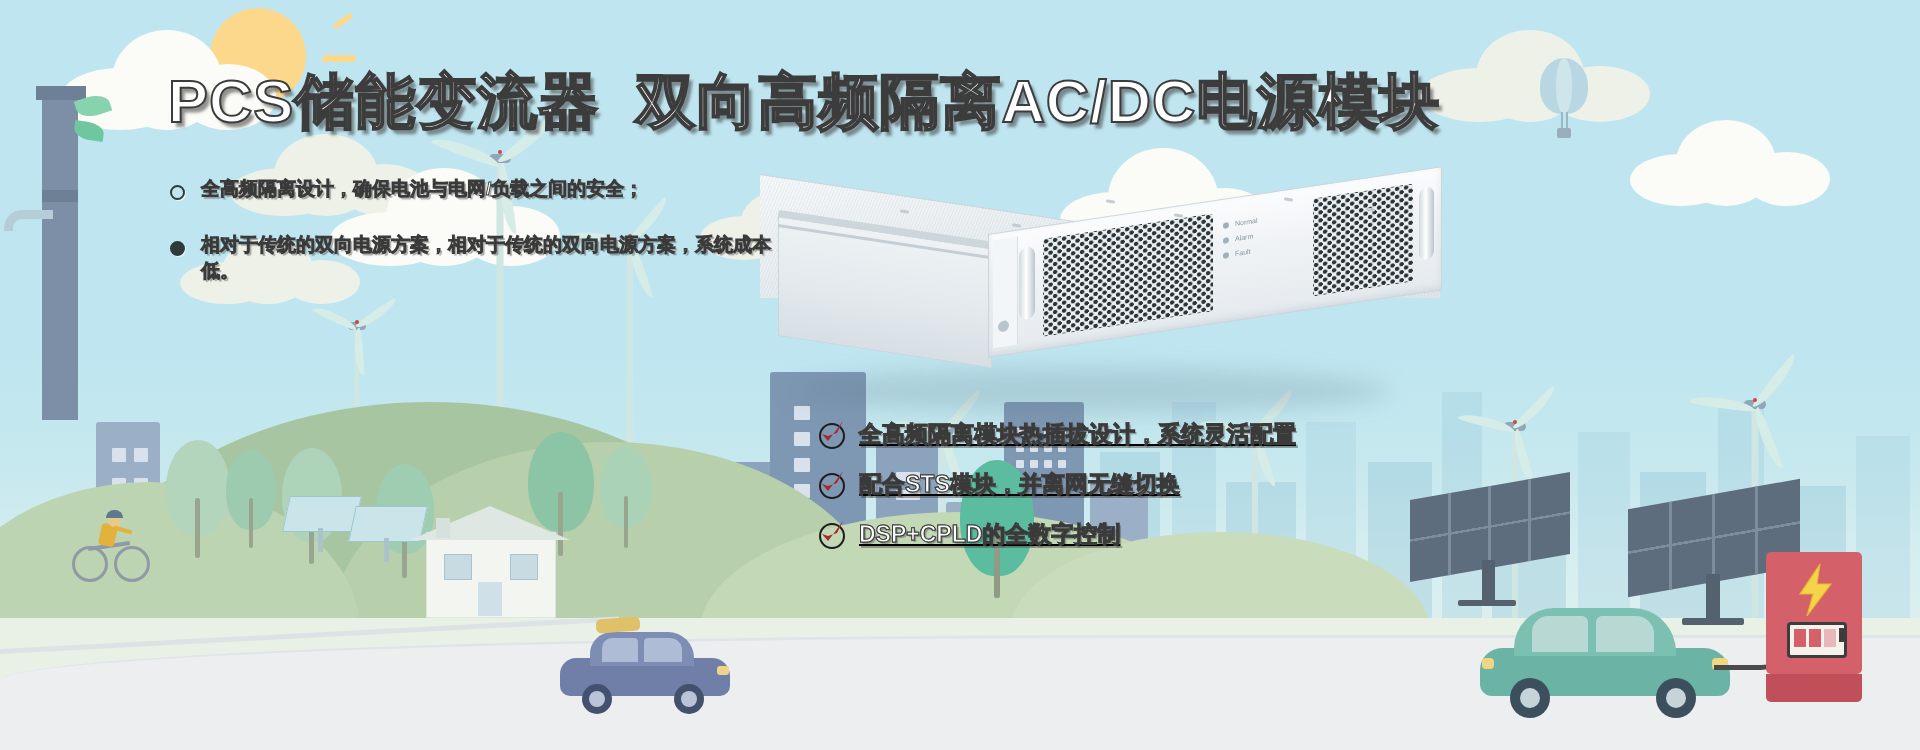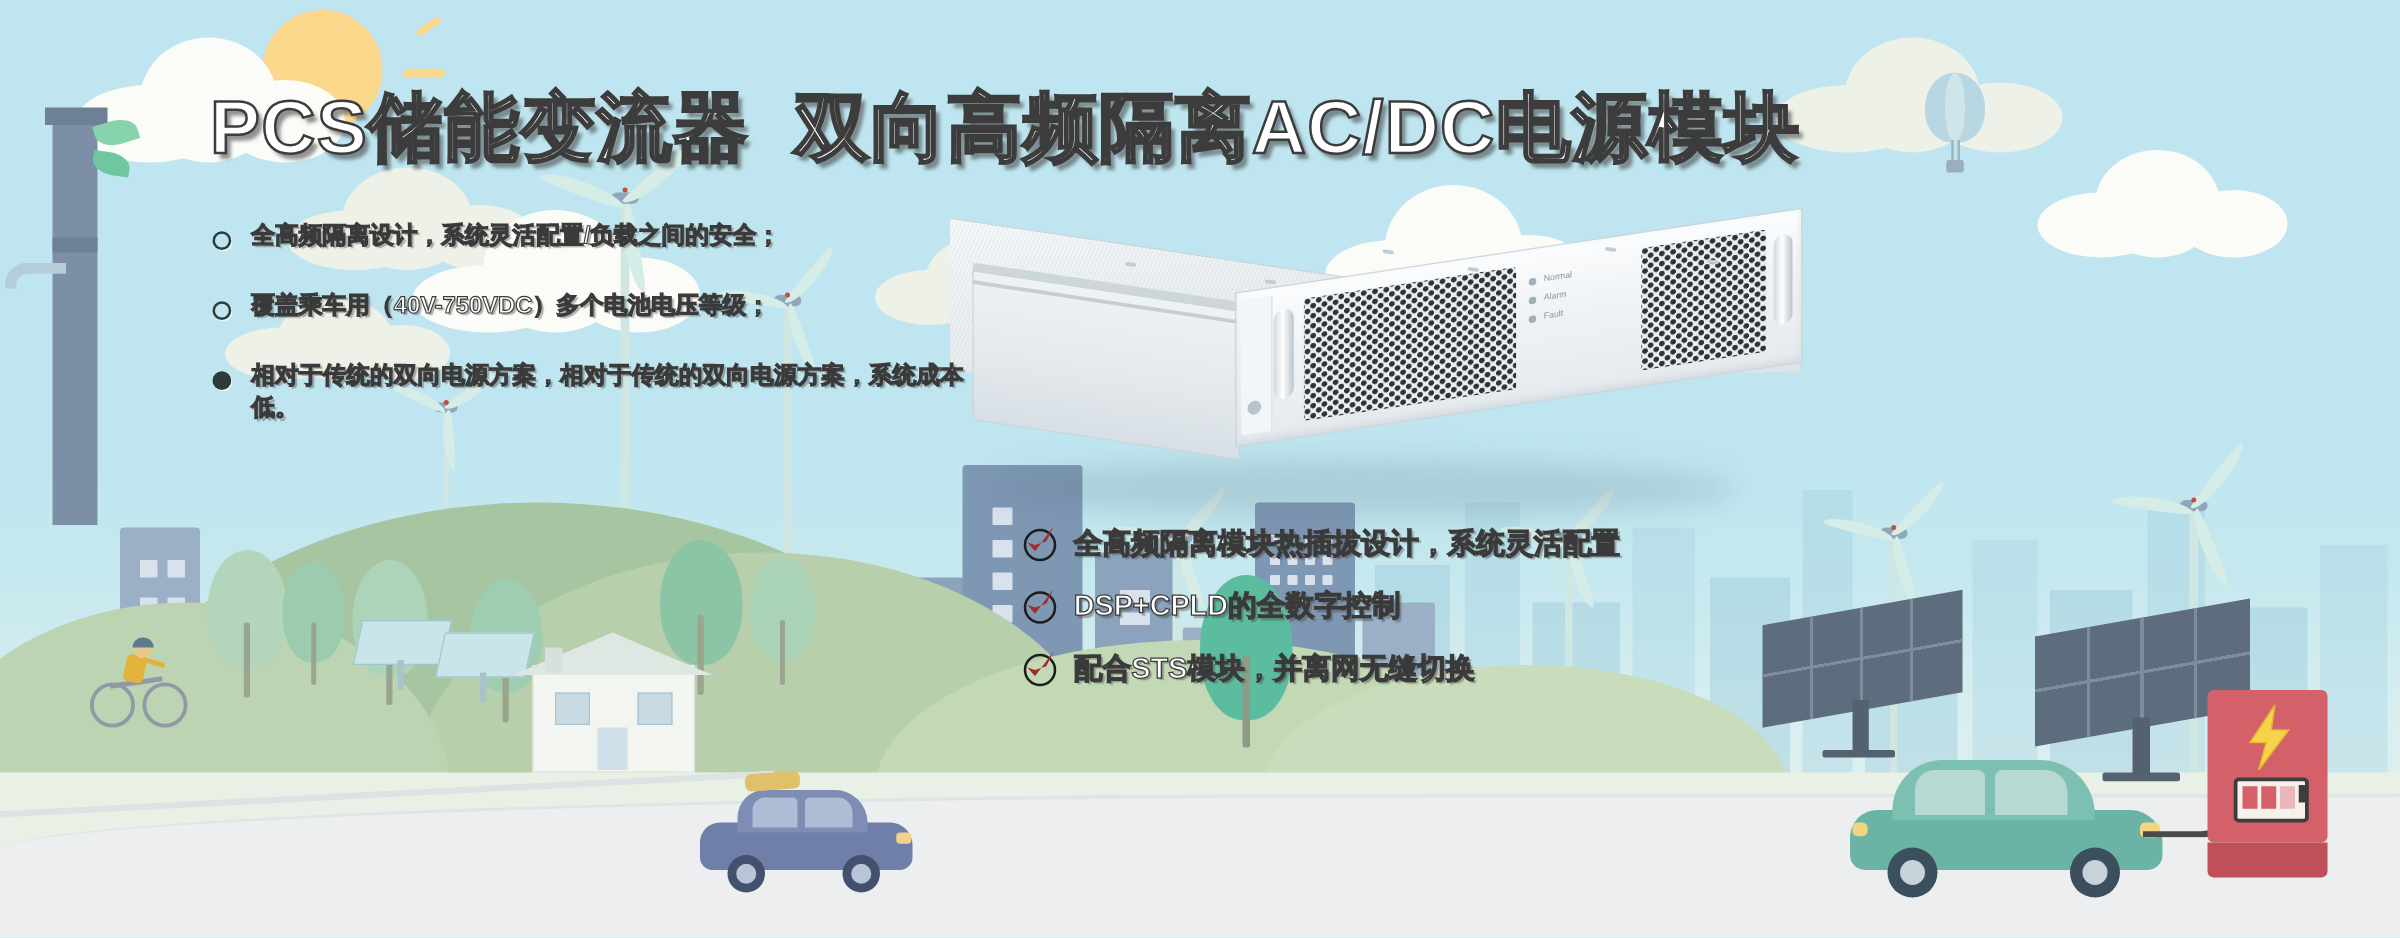--- a/index.html
+++ b/index.html
@@ -87,21 +87,21 @@
     box-shadow:1px 1px 0 rgba(255,255,255,.7);
   }
   .bullet .btxt{
     font-size:19px;font-weight:bold;line-height:26px;color:#ffffff;
     -webkit-text-stroke:0.9px #3a3a3a;
     text-shadow:2px 2px 1px rgba(70,70,70,.45);
     font-family:"Liberation Sans","DejaVu Sans",sans-serif;
   }
 
   .checks{position:absolute;left:818px;top:420px;width:720px;}
-  .chk{display:flex;align-items:center;margin-bottom:22px;}
+  .chk{display:flex;align-items:center;margin-bottom:22px;text-decoration:underline;}
   .chk .mark{position:relative;width:28px;height:28px;flex:0 0 auto;margin-right:13px;}
   .chk .mark .ring{position:absolute;left:1px;top:3px;width:22px;height:22px;border-radius:50%;
                    border:2.4px solid #1d1d1d;}
   .chk .ctxt{
     font-size:23px;font-weight:bold;color:#ffffff;line-height:28px;
     -webkit-text-stroke:1px #3a3a3a;
     text-shadow:2px 2px 1px rgba(70,70,70,.45);
     white-space:nowrap;
     font-family:"Liberation Sans","DejaVu Sans",sans-serif;
   }
@@ -528,25 +528,21 @@
     <div style="position:absolute;left:606px;top:40px;width:9px;height:3px;background:#c2ccd2;border-radius:2px;transform:rotate(8deg);"></div>
   </div>
 
   <div class="title">
     <span>PCS储能变流器</span><span class="gap"></span><span>双向高频隔离AC/DC电源模块</span>
   </div>
 
   <div class="bullets">
     <div class="bullet">
       <span class="dot"></span>
-      <span class="btxt">全高频隔离设计，系统灵活配置/负载之间的安全；</span>
-    </div>
-    <div class="bullet">
-      <span class="dot"></span>
-      <span class="btxt">覆盖乘车用（40V-750VDC）多个电池电压等级；</span>
+      <span class="btxt">全高频隔离设计，确保电池与电网/负载之间的安全；</span>
     </div>
     <div class="bullet" style="width:620px;">
       <span class="dot" style="background:#2f3a3a;"></span>
       <span class="btxt">相对于传统的双向电源方案，相对于传统的双向电源方案，系统成本低。</span>
     </div>
   </div>
 
   <div class="checks">
     <div class="chk">
       <span class="mark">
@@ -557,26 +553,26 @@
       </span>
       <span class="ctxt">全高频隔离模块热插拔设计，系统灵活配置</span>
     </div>
     <div class="chk">
       <span class="mark">
         <span class="ring"></span>
         <svg width="28" height="28" viewBox="0 0 28 28" style="position:absolute;left:0;top:0;">
           <path d="M4 14 L10 21 L25 1 L19 13 L10 16 Z" fill="#a42b2b"></path>
         </svg>
       </span>
-      <span class="ctxt">DSP+CPLD的全数字控制</span>
+      <span class="ctxt">配合STS模块，并离网无缝切换</span>
     </div>
     <div class="chk">
       <span class="mark">
         <span class="ring"></span>
         <svg width="28" height="28" viewBox="0 0 28 28" style="position:absolute;left:0;top:0;">
           <path d="M4 14 L10 21 L25 1 L19 13 L10 16 Z" fill="#a42b2b"></path>
         </svg>
       </span>
-      <span class="ctxt">配合STS模块，并离网无缝切换</span>
+      <span class="ctxt">DSP+CPLD的全数字控制</span>
     </div>
   </div>
 
 </div>
 
 </body></html>

